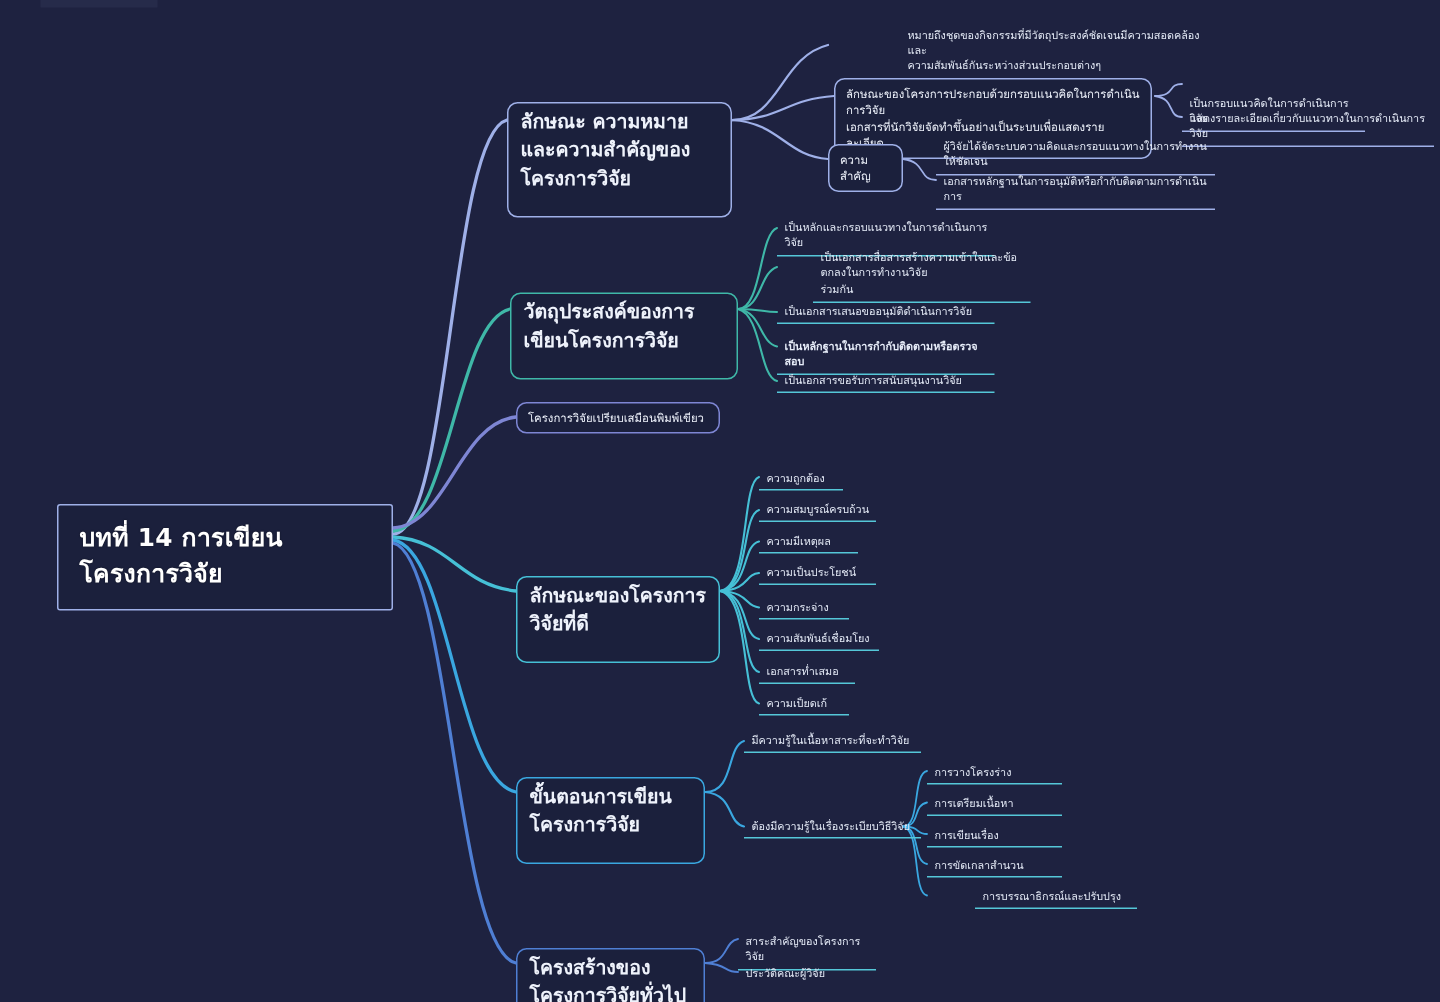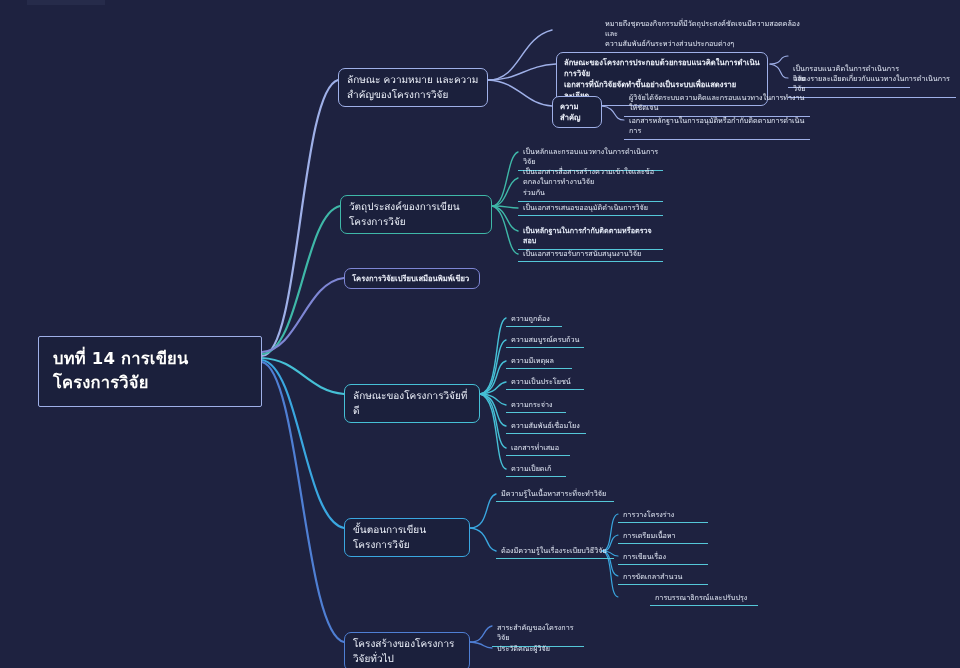--- a/index.html
+++ b/index.html
@@ -53,40 +53,40 @@
     padding: 10px 14px 11px 14px;
     letter-spacing: .2px;
     text-shadow: 0 0 1px rgba(0,0,0,.6);
   }
   
   .node.boxed {
     border-width: 1.1px;
     border-style: solid;
     border-radius: 7px;
     background: #1b203c;
-    font-size: 10px;
-    padding: 4px 8px 4px 8px;
+    font-size: 13px;
+    padding: 4px 8px 14px 8px;
     color: #eef2fb;
-    font-weight: normal;
+    font-weight: bold;
   }
   .node.boxed.lvl2 {
     font-size: 7.6px;
     padding: 3.5px 7px 4.5px 7px;
-    font-weight: bold;
+    font-weight: normal;
     border-width: 1px;
   }
   
   .node.leaf {
     font-size: 7.2px;
     padding: 2.5px 4px 2.5px 5px;
     border-bottom: 1.1px solid #55c7d8;
     color: #e6ecf8;
     background: transparent;
   }
-  .node.leaf.tall { line-height: 1.5; }
+  .node.leaf.tall { line-height: 1.5; margin-left: 24px; }
   .node.plain {
     font-size: 7.2px;
     padding: 2.5px 4px 2.5px 5px;
     color: #e6ecf8;
   }
 </style>
 </head>
 <body style="background: rgb(30, 34, 64);">
 
 <div id="canvas">

